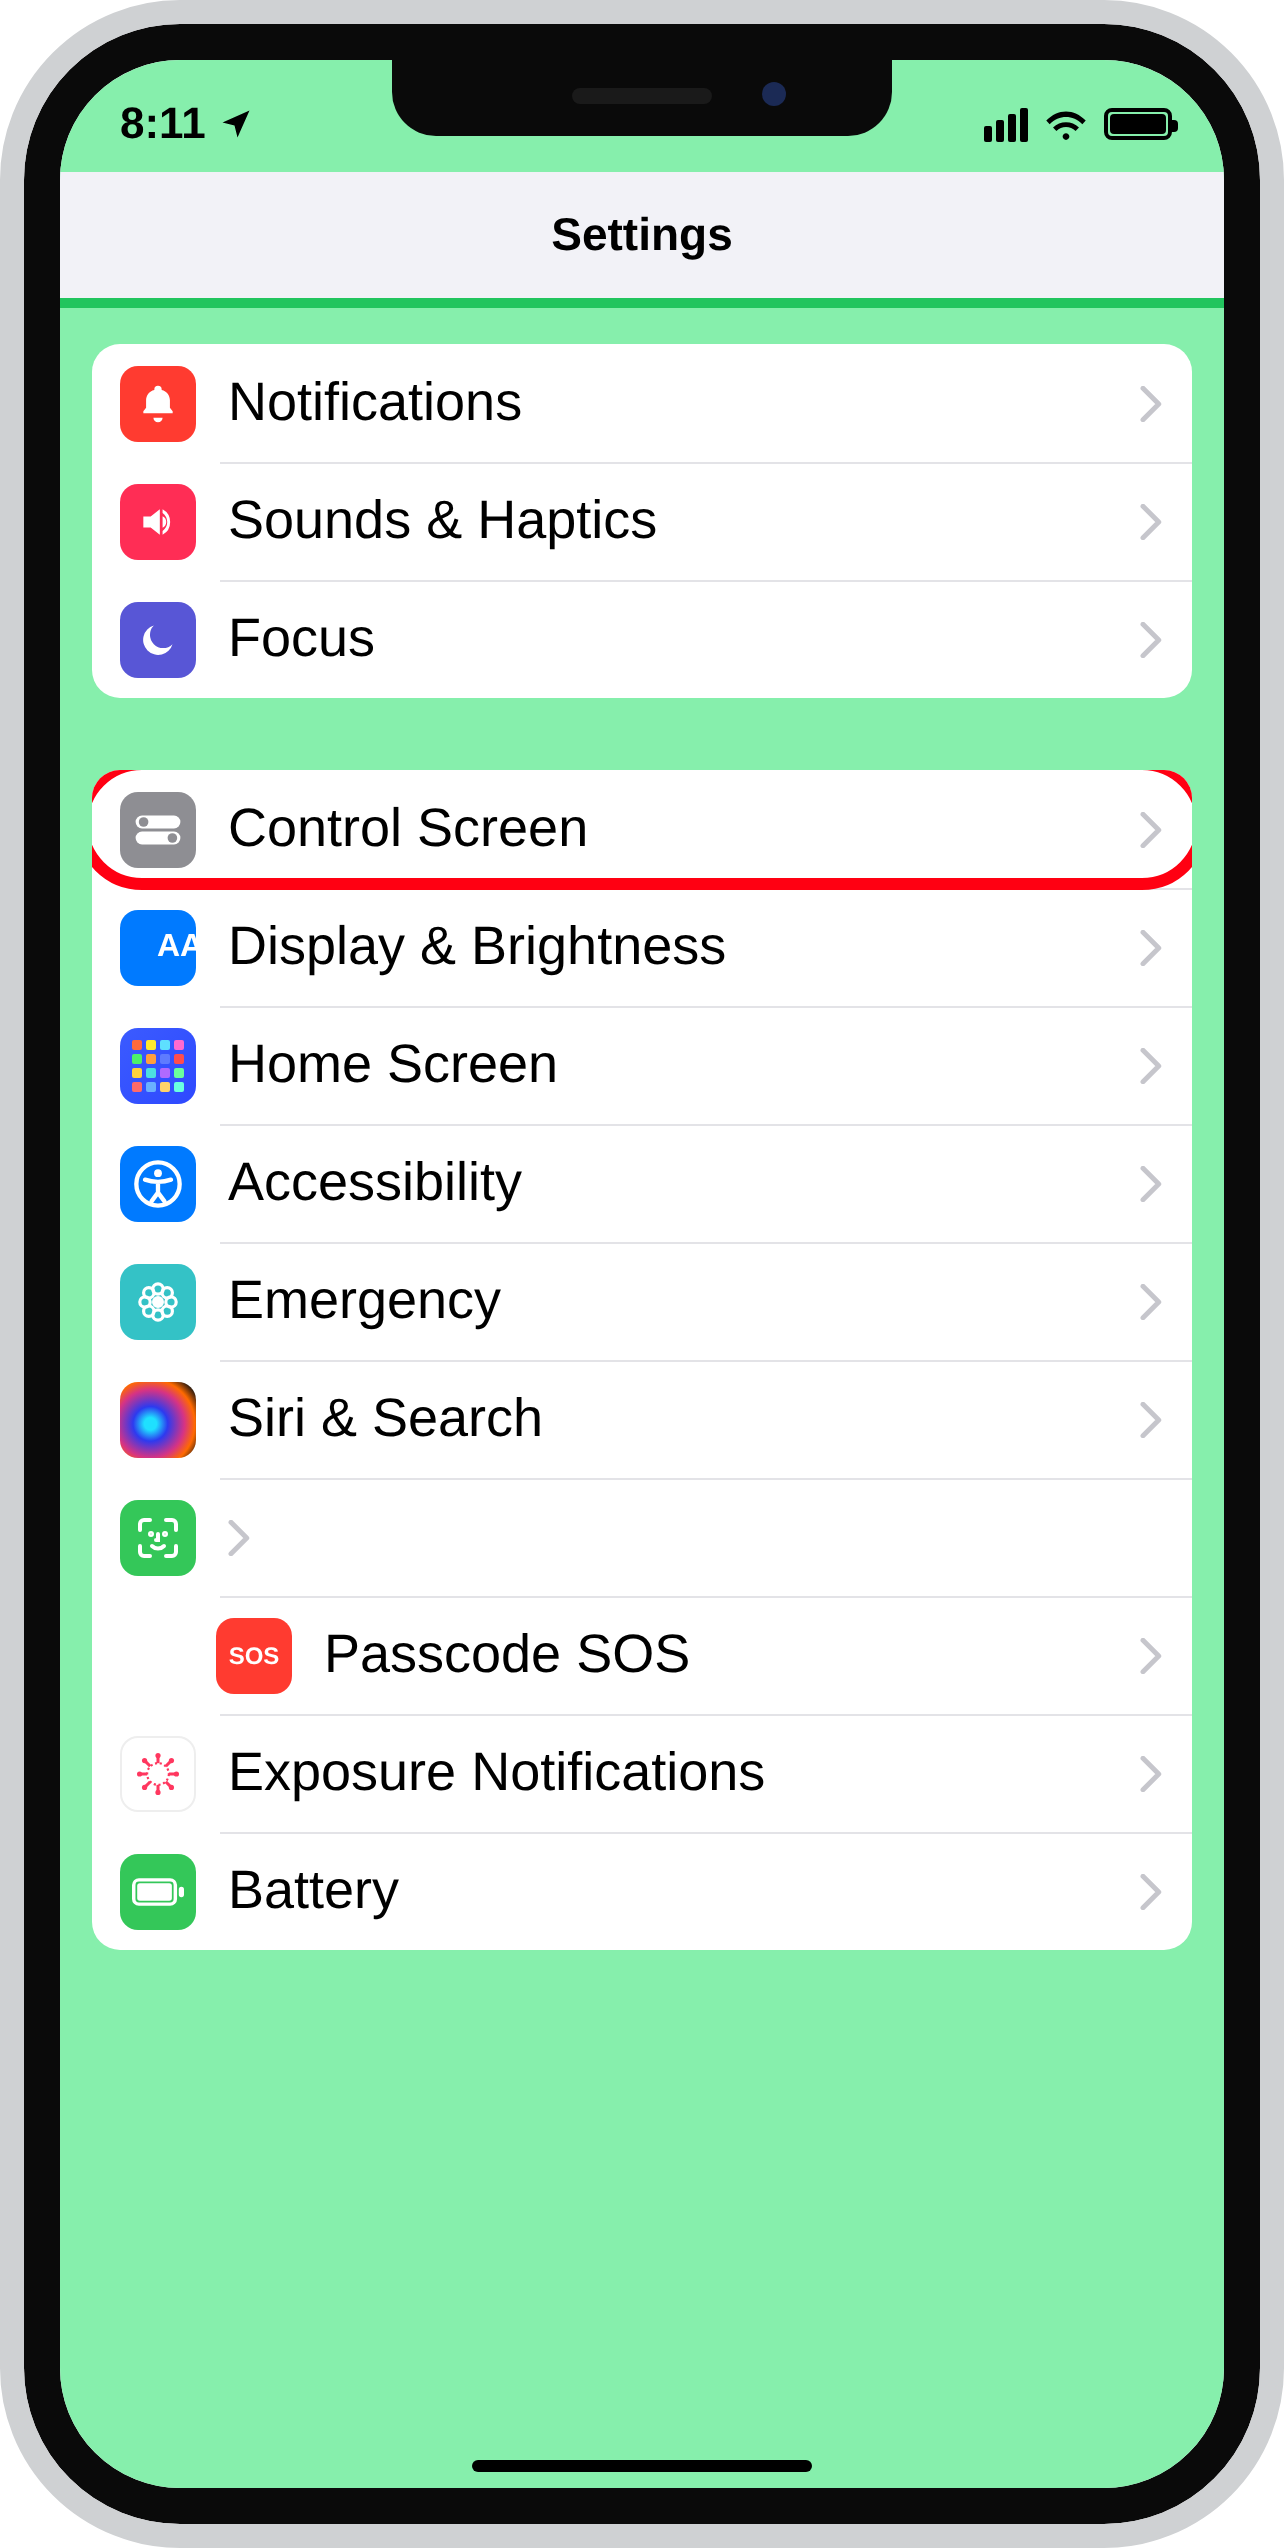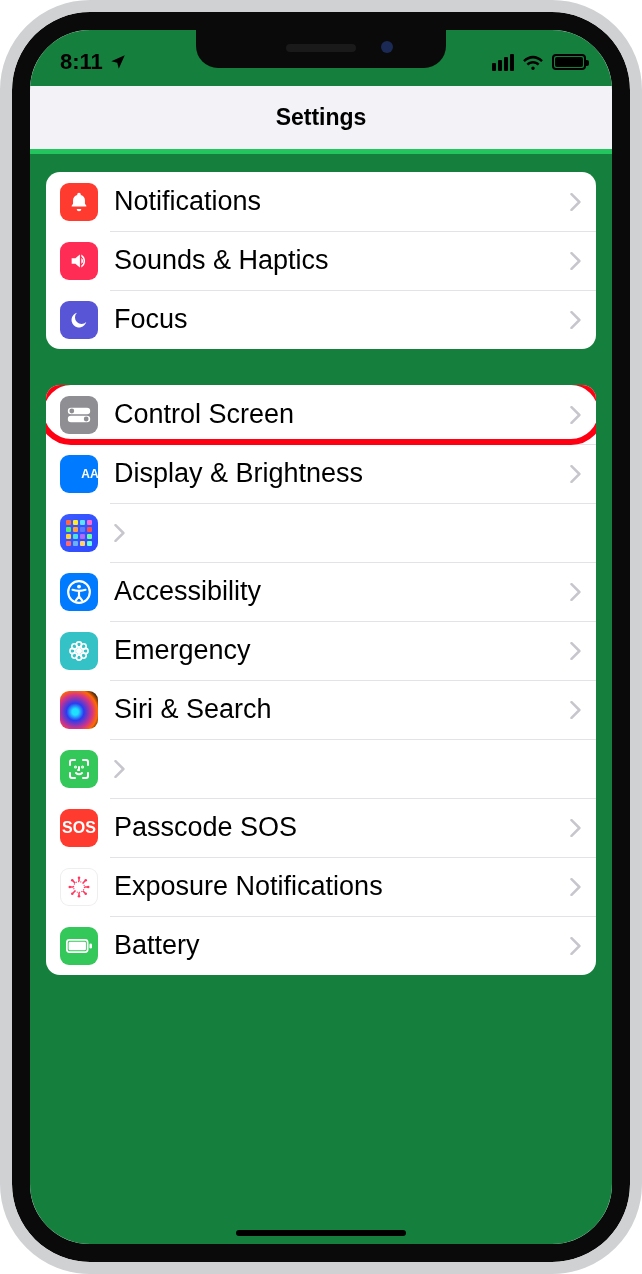--- a/index.html
+++ b/index.html
@@ -30,21 +30,21 @@
   .notch::before{
     content:""; position:absolute; left:50%; top:14px; transform:translateX(-50%);
     width:70px; height:8px; background:#1a1a1a; border-radius:6px;
   }
   .notch::after{
     content:""; position:absolute; left:calc(50% + 60px); top:11px;
     width:12px; height:12px; background:#1b2a55; border-radius:50%;
   }
   .screen {
     position: absolute; inset: 0;
-    background: #15803d;
+    background: #86efac;
     display: flex; flex-direction: column;
   }
   .status-bar {
     height: 56px;
     display: flex; align-items: center; justify-content: space-between;
     padding: 0 26px 0 30px;
     font-size: 22px; font-weight: 600;
     color: #000;
   }
   .status-left { display: flex; align-items: center; gap: 6px; margin-top:8px;}
@@ -114,21 +114,21 @@
     z-index:40;
   }
   
   .bg-red{background:#ff3b30}
   .bg-pink{background:#ff2d55}
   .bg-indigo{background:#5856d6}
   .bg-gray{background:#8e8e93}
   .bg-blue{background:#007aff}
   .bg-teal{background:#34c2c6}
   .bg-green{background:#34c759}
-  .bg-sos{background:#ff3b30; font-size:16px; font-weight:800;}
+  .bg-sos{background:#ff3b30; font-size:12px; font-weight:800;margin-left:48px;}
   .bg-white{background:#fff; color:#ff375f; box-shadow: inset 0 0 0 1px #eee;}
   .bg-siri{background: radial-gradient(circle at 40% 55%, #1fe0ff 0%, #1fe0ff 10%, #2d3aef 28%, #d63384 55%, #ff6a00 72%, #111 90%); }
   .bg-home{
     background:linear-gradient(135deg,#3b5bff,#2e49ff);
   }
   .home-grid{
     display:grid; grid-template-columns:repeat(4,5px); grid-template-rows:repeat(4,5px); gap:2px;
   }
   .home-grid span{width:5px;height:5px;border-radius:1px}
   .locarrow svg{display:block}
@@ -229,21 +229,21 @@
                 </svg>
             </div>
             <div class="row-label">Control Screen</div>
             <div class="chevron">
                 <svg width="12" height="18" viewBox="0 0 10 16">
                   <path d="M1 1l7 7-7 7" stroke="#c6c6cc" stroke-width="2.2" fill="none" stroke-linecap="round" stroke-linejoin="round"></path>
                 </svg>
               </div>
           </div>
           <div class="row">
-            <div class="app-icon bg-blue" style="font-weight:700; font-size:12px;padding-left:22px;">AA</div>
+            <div class="app-icon bg-blue" style="font-weight:700; font-size:16px;padding-left:22px;">AA</div>
             <div class="row-label">Display &amp; Brightness</div>
             <div class="chevron">
                 <svg width="12" height="18" viewBox="0 0 10 16">
                   <path d="M1 1l7 7-7 7" stroke="#c6c6cc" stroke-width="2.2" fill="none" stroke-linecap="round" stroke-linejoin="round"></path>
                 </svg>
               </div>
           </div>
           <div class="row">
             <div class="app-icon bg-home">
               <div class="home-grid">
@@ -258,20 +258,21 @@
                 <span style="background:#ffd23d"></span>
                   <span style="background:#4ce0e0"></span>
                   <span style="background:#b06aff"></span>
                   <span style="background:#6aff9d"></span>
                 <span style="background:#ff6a6a"></span>
                   <span style="background:#6ab0ff"></span>
                   <span style="background:#ffd26a"></span>
                   <span style="background:#6affe0"></span>
               </div>
             </div>
+            <div class="row-label">Home Screen</div>
             <div class="chevron">
                 <svg width="12" height="18" viewBox="0 0 10 16">
                   <path d="M1 1l7 7-7 7" stroke="#c6c6cc" stroke-width="2.2" fill="none" stroke-linecap="round" stroke-linejoin="round"></path>
                 </svg>
               </div>
           </div>
           <div class="row">
             <div class="app-icon bg-blue">
               <svg width="26" height="26" viewBox="0 0 24 24" fill="none">
                   <circle cx="12" cy="12" r="10" stroke="#fff" stroke-width="2"></circle>

